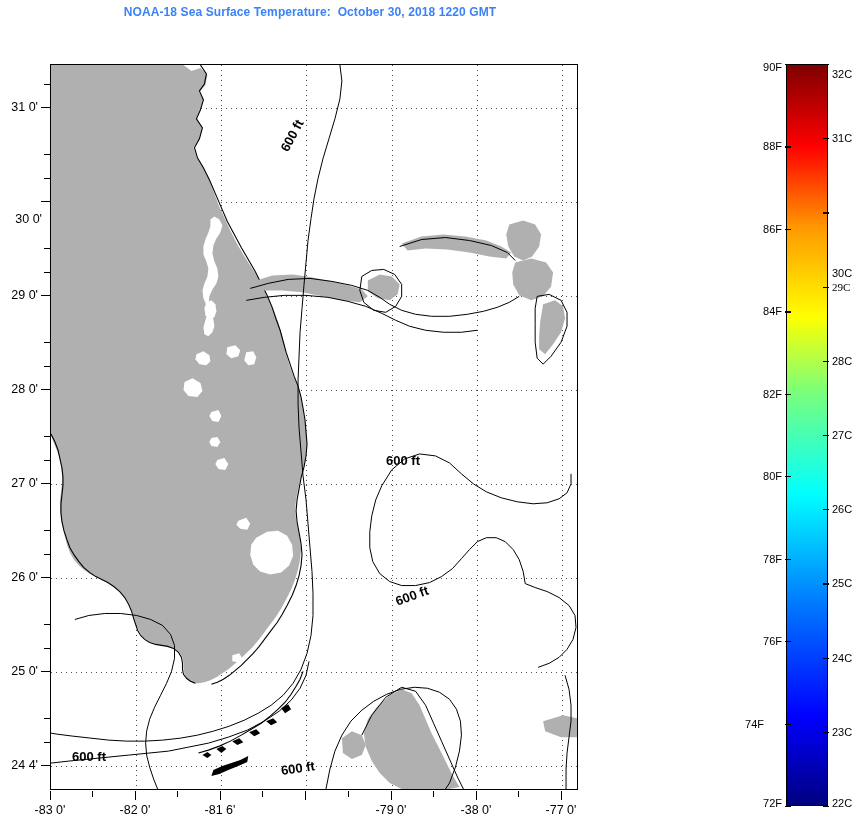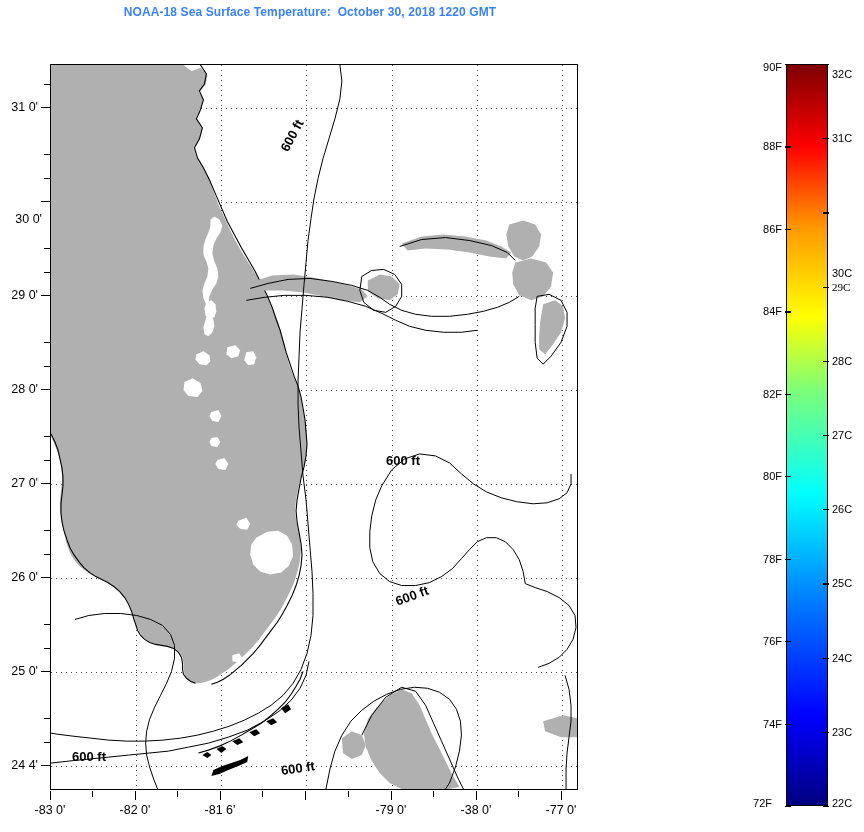--- a/index.html
+++ b/index.html
@@ -331,22 +331,22 @@
   <div class="cb-tick" style="left:-1px;top:742px;"></div>
 
   <div class="cb-lab cb-lab-l" style="top:3px;right:46px;">90F</div>
   <div class="cb-lab cb-lab-l" style="top:82.4px;right:46px;">88F</div>
   <div class="cb-lab cb-lab-l" style="top:164.9px;right:46px;">86F</div>
   <div class="cb-lab cb-lab-l" style="top:247.3px;right:46px;">84F</div>
   <div class="cb-lab cb-lab-l" style="top:329.8px;right:46px;">82F</div>
   <div class="cb-lab cb-lab-l" style="top:412.2px;right:46px;">80F</div>
   <div class="cb-lab cb-lab-l" style="top:494.7px;right:46px;">78F</div>
   <div class="cb-lab cb-lab-l" style="top:577.1px;right:46px;">76F</div>
-  <div class="cb-lab cb-lab-l" style="top:659.6px;right:46px;">74F</div>
-  <div class="cb-lab cb-lab-l" style="top:739px;right:56px;">72F</div>
+  <div class="cb-lab cb-lab-l" style="top:659.6px;right:64px;">74F</div>
+  <div class="cb-lab cb-lab-l" style="top:739px;right:46px;">72F</div>
 
   <div class="cb-tick" style="right:-1px;top:0px;"></div>
   <div class="cb-tick" style="right:-1px;top:74.2px;"></div>
   <div class="cb-tick" style="right:-1px;top:148.4px;"></div>
   <div class="cb-tick" style="right:-1px;top:222.6px;"></div>
   <div class="cb-tick" style="right:-1px;top:296.8px;"></div>
   <div class="cb-tick" style="right:-1px;top:371px;"></div>
   <div class="cb-tick" style="right:-1px;top:445.2px;"></div>
   <div class="cb-tick" style="right:-1px;top:519.4px;"></div>
   <div class="cb-tick" style="right:-1px;top:593.6px;"></div>

